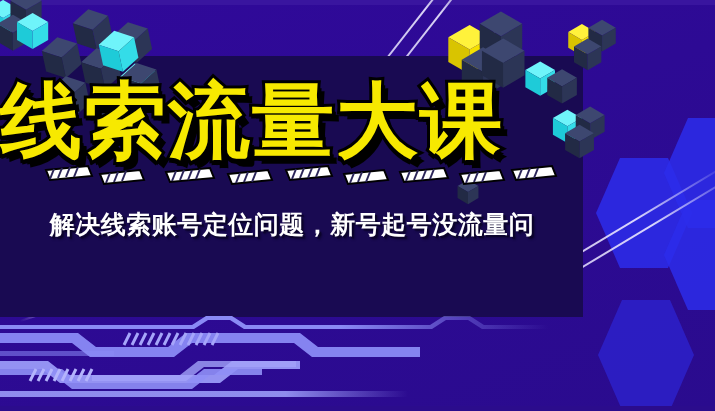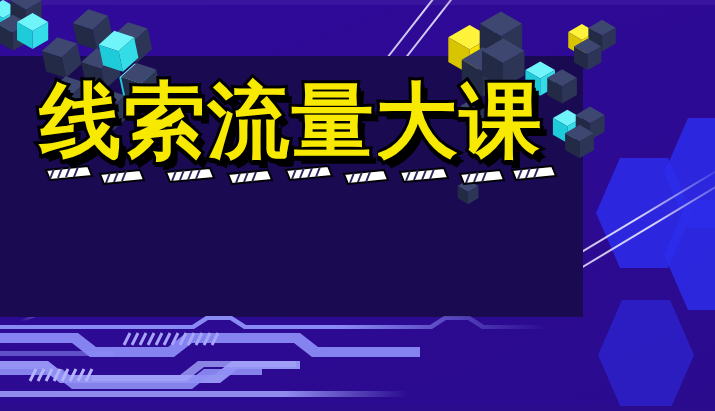--- a/index.html
+++ b/index.html
@@ -73,21 +73,21 @@
     height: 261px;
     background: #190A52;
   }
 
   
   .title-wrap {
     position: absolute;
     left: 0;
     top: 78px;
     width: 583px;
-    text-align: center;
+    text-align: left;
     z-index: 6;
   }
   .title {
     display: inline-block;
     font-family: "DejaVu Sans", "Liberation Sans", sans-serif;
     font-size: 82px;
     line-height: 1.04;
     font-weight: 700;
     letter-spacing: 2px;
     color: #F7E900;
@@ -270,20 +270,21 @@
       <line x1="470" y1="13" x2="466" y2="23"></line>
       <line x1="478" y1="12" x2="474" y2="22"></line>
       <line x1="486" y1="12" x2="482" y2="22"></line>
       <line x1="522" y1="9" x2="518" y2="19"></line>
       <line x1="530" y1="8" x2="526" y2="18"></line>
       <line x1="538" y1="8" x2="534" y2="18"></line>
     </g>
   </svg>
 
   <div class="subtitle-wrap">
+    <div class="subtitle">解决线索账号定位问题，新号起号没流量问</div>
   </div>
 
   <svg class="circuit" viewBox="0 0 715 100" preserveAspectRatio="none">
     <defs>
       <linearGradient id="fadeR" x1="0" y1="0" x2="1" y2="0">
         <stop offset="0%" stop-color="#8A8AF5" stop-opacity="1"></stop>
         <stop offset="62%" stop-color="#8A8AF5" stop-opacity="1"></stop>
         <stop offset="100%" stop-color="#8A8AF5" stop-opacity="0"></stop>
       </linearGradient>
       <linearGradient id="fadeR2" x1="0" y1="0" x2="1" y2="0">

